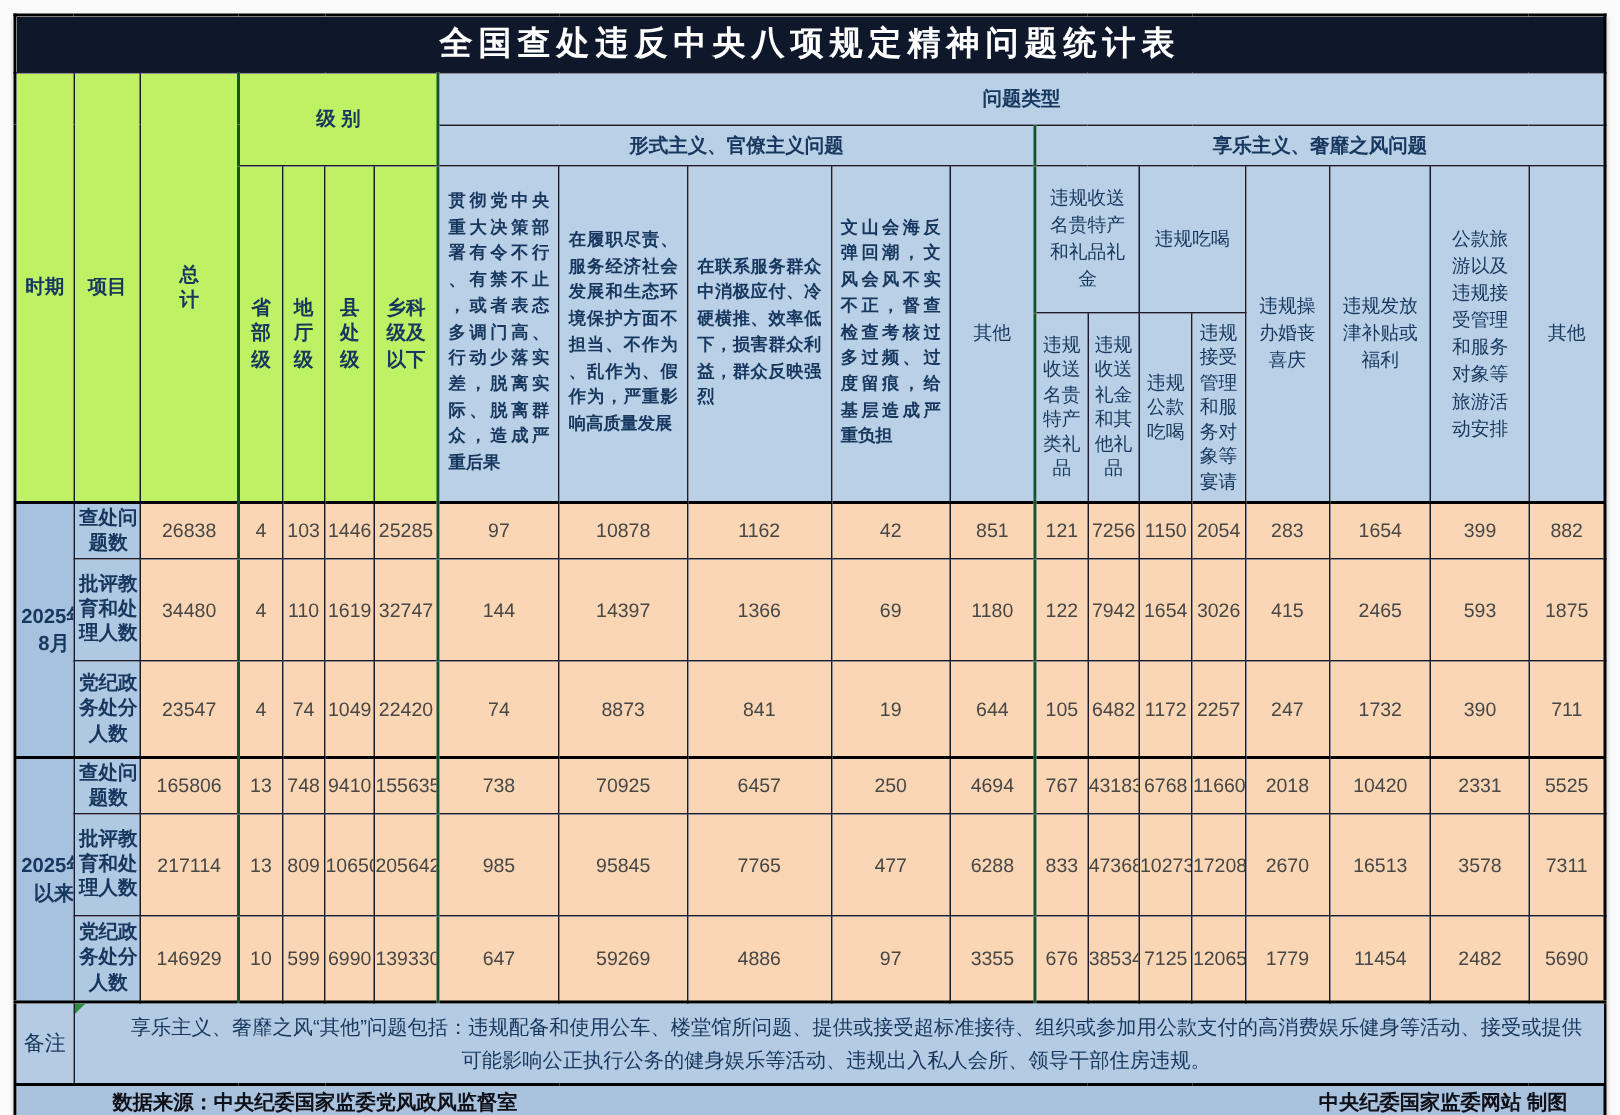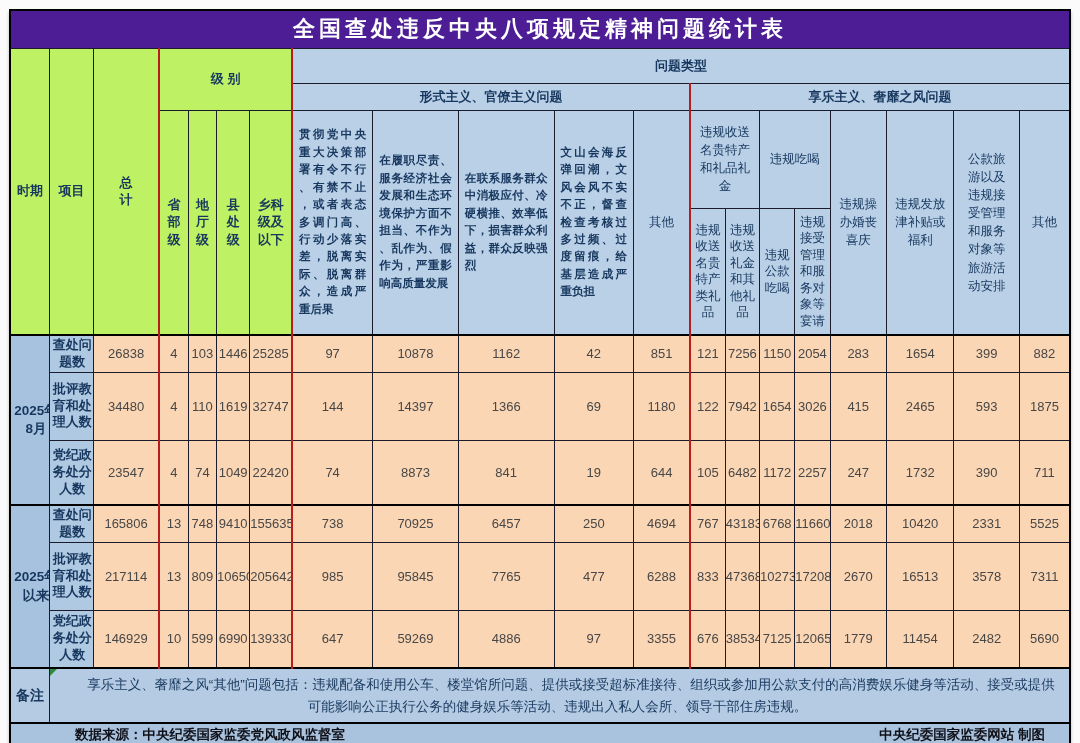--- a/index.html
+++ b/index.html
@@ -2,38 +2,38 @@
 <html><head>
 <meta charset="utf-8">
 <style>
   *{box-sizing:border-box;margin:0;padding:0}
   html,body{width:1080px;height:743px;overflow:hidden;background:#fbfbfb;
     font-family:"Liberation Sans","DejaVu Sans",sans-serif}
   .wrap{position:absolute;top:9px;left:9px}
   table{border-collapse:collapse;table-layout:fixed;width:1062px;background:#fff;
     border:2px solid #000;box-shadow:0 3px 3px rgba(130,130,130,.5)}
   td{border:1px solid #1b1b2b;overflow:hidden;vertical-align:middle;text-align:center}
-  .title{background:#4c1d95;color:#fff;font-size:22px;font-weight:bold;letter-spacing:4px}
+  .title{background:#0f172a;color:#fff;font-size:22px;font-weight:bold;letter-spacing:4px}
   .h{color:#17375e;font-weight:bold;font-size:13px;line-height:1.35}
   .hA{background:#bef264}
   .hB{background:#b9d0e7}
   .vh{font-weight:bold;font-size:11.5px;line-height:1.52;text-align:justify;
       line-break:anywhere;padding:4px 6px;vertical-align:middle}
   .sub{font-weight:normal;font-size:12.5px;line-height:1.32;padding:2px 3px;line-break:anywhere}
   .single{font-weight:normal;font-size:12.5px;line-height:1.45;padding:2px 4px;line-break:anywhere}
   .tour{padding:2px 11px}
   .d{background:#fbd6b4;color:#474747;font-size:13px}
   .lbl{background:#b0c9e3;color:#17375e;font-weight:bold;font-size:13px;line-height:1.3}
   .per{background:#a6c2df;color:#17375e;font-weight:bold;font-size:13.5px;line-height:1.35}
   .stk{margin:0 auto}
   .w1{width:1.15em}.w2{width:2.3em}.w35{width:3.45em}.w3{width:50px}
-  .tL{border-left:2px solid #b91c1c}
+  .tL{border-left:2px solid #14532d}
   .tT{border-top:2px solid #000}
   .rm{background:#b5cbe3}
-  .rm-label{color:#17375e;font-weight:bold;font-size:14px}
+  .rm-label{color:#17375e;font-weight:normal;font-size:14px}
   .rm-text{position:relative;text-align:center;color:#17375e;font-size:13.5px;
     line-height:1.6;padding:5px 14px 5px 10px}
   .rm-text p{text-indent:2em}
   .corner{position:absolute;top:0;left:0;width:0;height:0;
     border-left:7px solid #2e8b3d;border-bottom:7px solid transparent}
   .ft{background:#a9c3de;border-top:2px solid #000}
   .ft .bar{display:flex;justify-content:space-between;align-items:center;
     padding:2px 24px 2px 64px;font-weight:bold;color:#101018;font-size:13.5px}
 </style>
 </head>

